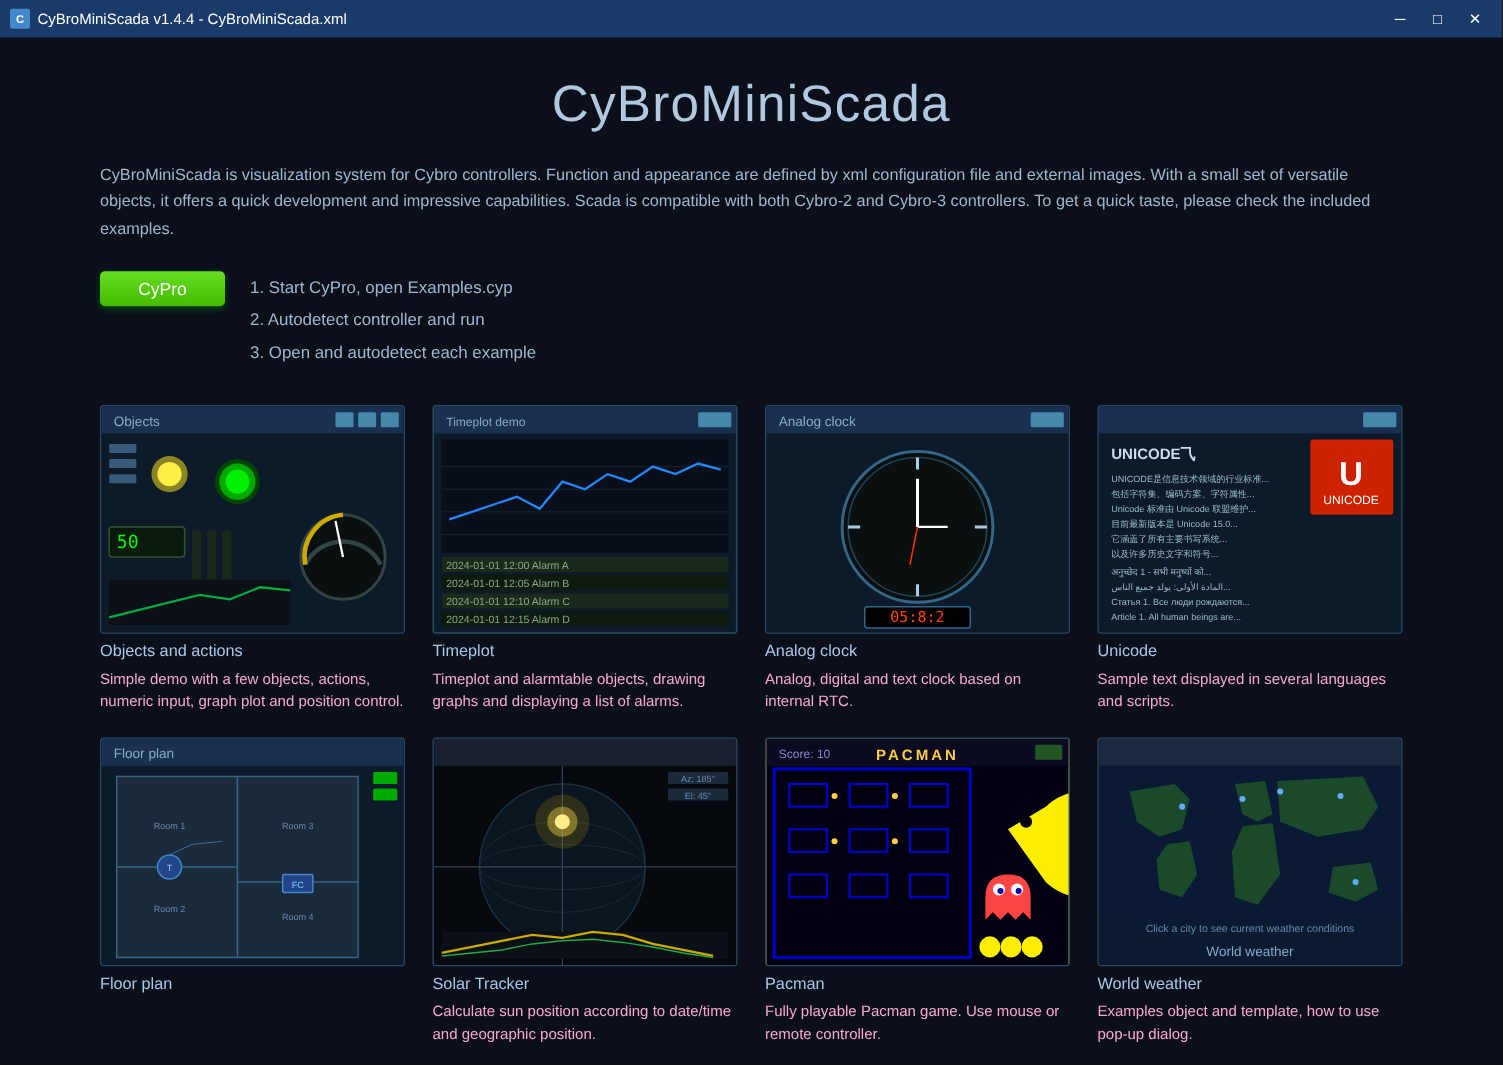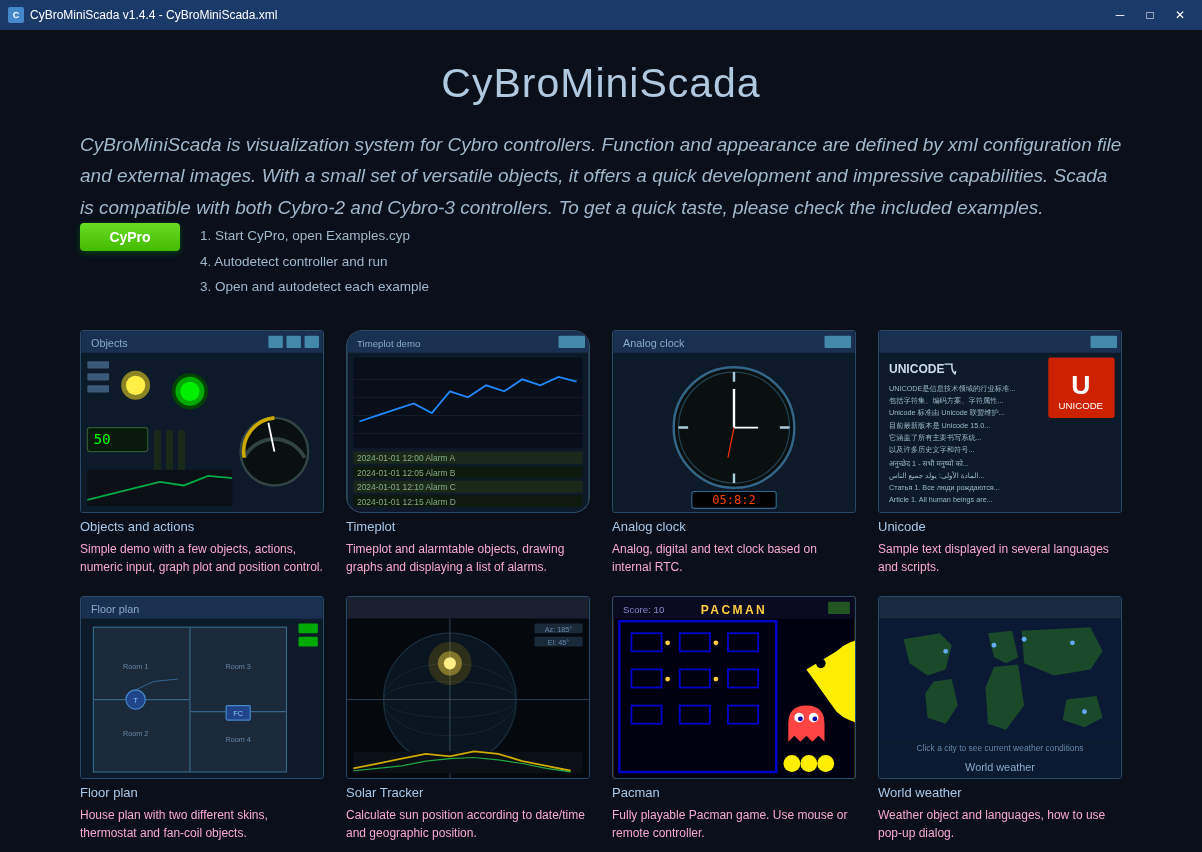--- a/index.html
+++ b/index.html
@@ -63,35 +63,35 @@
     }
     .app-title {
       text-align: center;
       font-size: 41px;
       font-weight: 300;
       color: #b0c8e0;
       margin-bottom: 22px;
       letter-spacing: 1px;
     }
     .app-description {
-      font-size: 19px;
+      font-size: 13px;
       color: #a0b8cc;
       line-height: 1.65;
-      font-style: italic;
+      margin-bottom: 24px;
     }
     .quick-start {
       display: flex;
       gap: 20px;
       align-items: flex-start;
       margin-bottom: 30px;
     }
     .cypro-btn {
       background: linear-gradient(to bottom, #66dd22, #44bb00);
       color: #fff;
-      font-weight: bold;
+      font-weight: normal;
       font-size: 14px;
       border: none;
       border-radius: 4px;
       padding: 6px 18px;
       cursor: pointer;
       min-width: 100px;
       box-shadow: 0 2px 6px rgba(0,200,0,0.3);
       white-space: nowrap;
       flex-shrink: 0;
     }
@@ -129,21 +129,21 @@
       font-size: 13px;
     }
     .gallery-desc {
       font-size: 12px;
       color: #f9a8d4;
       line-height: 1.5;
     }
 
     
     .thumb-objects { background: #0d1a2a; }
-    .thumb-timeplot { background: #737373; border-radius: 16px; }
+    .thumb-timeplot { background: #14532d; }
     .thumb-clock { background: #0d1a2a; }
     .thumb-unicode { background: #0d1a2a; }
     .thumb-floor { background: #0d1a2a; }
     .thumb-solar { background: #0d1a2a; }
     .thumb-pacman { background: #a16207; }
     .thumb-weather { background: #0d1a2a; }
 
     
     .thumb-svg {
       width: 100%;
@@ -169,21 +169,21 @@
 <div class="main-content">
 
   <h1 class="app-title">CyBroMiniScada</h1>
 
   <p class="app-description">CyBroMiniScada is visualization system for Cybro controllers. Function and appearance are defined by xml configuration file and external images. With a small set of versatile objects, it offers a quick development and impressive capabilities. Scada is compatible with both Cybro-2 and Cybro-3 controllers. To get a quick taste, please check the included examples.</p>
 
   <div class="quick-start">
     <button class="cypro-btn">CyPro</button>
     <ol class="steps-list">
       <li>1. Start CyPro, open Examples.cyp</li>
-      <li>4. Autodetect controller and run</li>
+      <li>2. Autodetect controller and run</li>
       <li>3. Open and autodetect each example</li>
     </ol>
   </div>
 
   <div class="gallery-grid">
 
     <div class="gallery-item">
       <div class="gallery-thumb thumb-objects">
         <svg class="thumb-svg" viewBox="0 0 200 150" xmlns="http://www.w3.org/2000/svg">
 
@@ -339,21 +339,20 @@
           <text x="45" y="88" fill="#88ccff" font-size="6" text-anchor="middle">T</text>
 
           <rect x="120" y="90" width="20" height="12" fill="#224488" stroke="#4488cc" stroke-width="1" rx="1"></rect>
           <text x="130" y="99" fill="#88ccff" font-size="6" text-anchor="middle">FC</text>
 
           <line x1="45" y1="77" x2="60" y2="70" stroke="#4488cc" stroke-width="0.5"></line>
           <line x1="60" y1="70" x2="80" y2="68" stroke="#4488cc" stroke-width="0.5"></line>
         </svg>
       </div>
       <div class="gallery-label">Floor plan</div>
-      <div class="gallery-desc">House plan with two different skins, thermostat and fan-coil objects.</div>
     </div>
 
     <div class="gallery-item">
       <div class="gallery-thumb thumb-solar">
         <svg class="thumb-svg" viewBox="0 0 200 150" xmlns="http://www.w3.org/2000/svg">
           <rect width="200" height="150" fill="#0a0a0f"></rect>
           <rect x="0" y="0" width="200" height="18" fill="#1a2030"></rect>
 
           <rect x="0" y="18" width="200" height="132" fill="#05080d"></rect>
 
@@ -457,17 +456,17 @@
           <circle cx="160" cy="38" r="2" fill="#66aaff"></circle>
           <circle cx="170" cy="95" r="2" fill="#66aaff"></circle>
 
           <text x="100" y="128" fill="#6688aa" font-size="7" text-anchor="middle">Click a city to see current weather conditions</text>
 
           <rect x="0" y="132" width="200" height="18" fill="#0a1a30"></rect>
           <text x="100" y="144" fill="#88aacc" font-size="9" text-anchor="middle">World weather</text>
         </svg>
       </div>
       <div class="gallery-label">World weather</div>
-      <div class="gallery-desc">Weather object and languages, how to use pop-up dialog.</div>
+      <div class="gallery-desc">Examples object and template, how to use pop-up dialog.</div>
     </div>
 
   </div>
 </div>
 
 </body></html>

